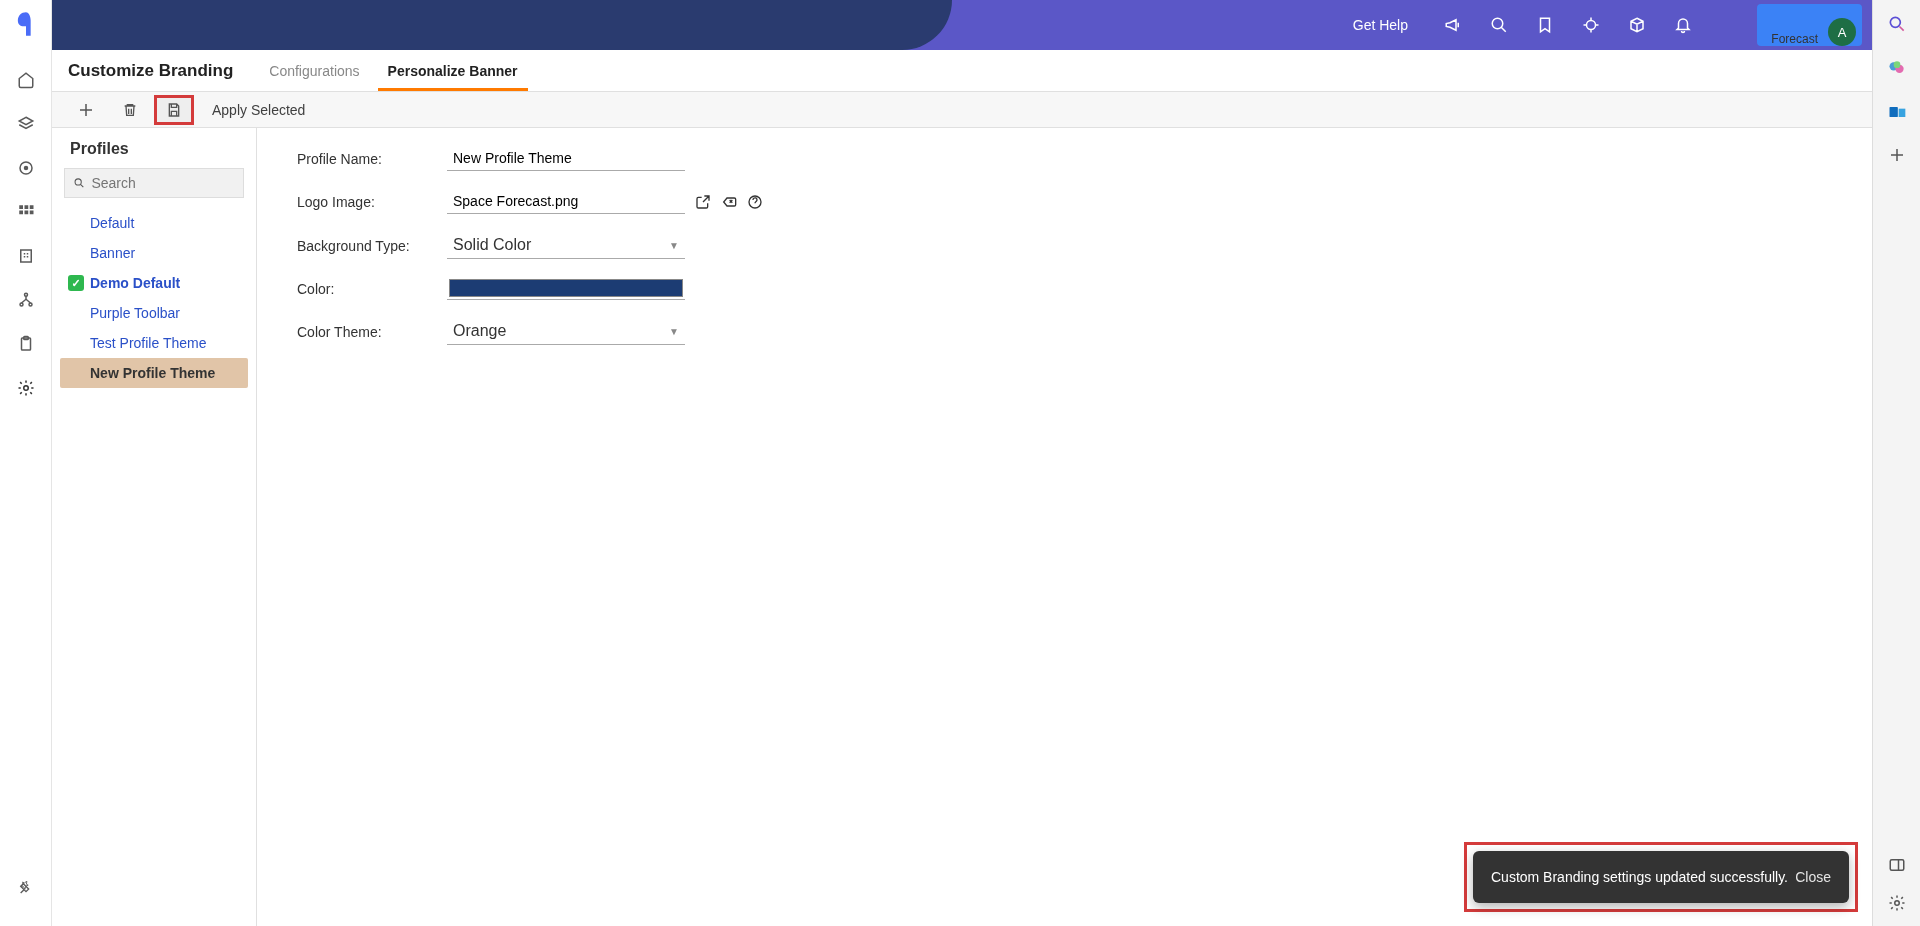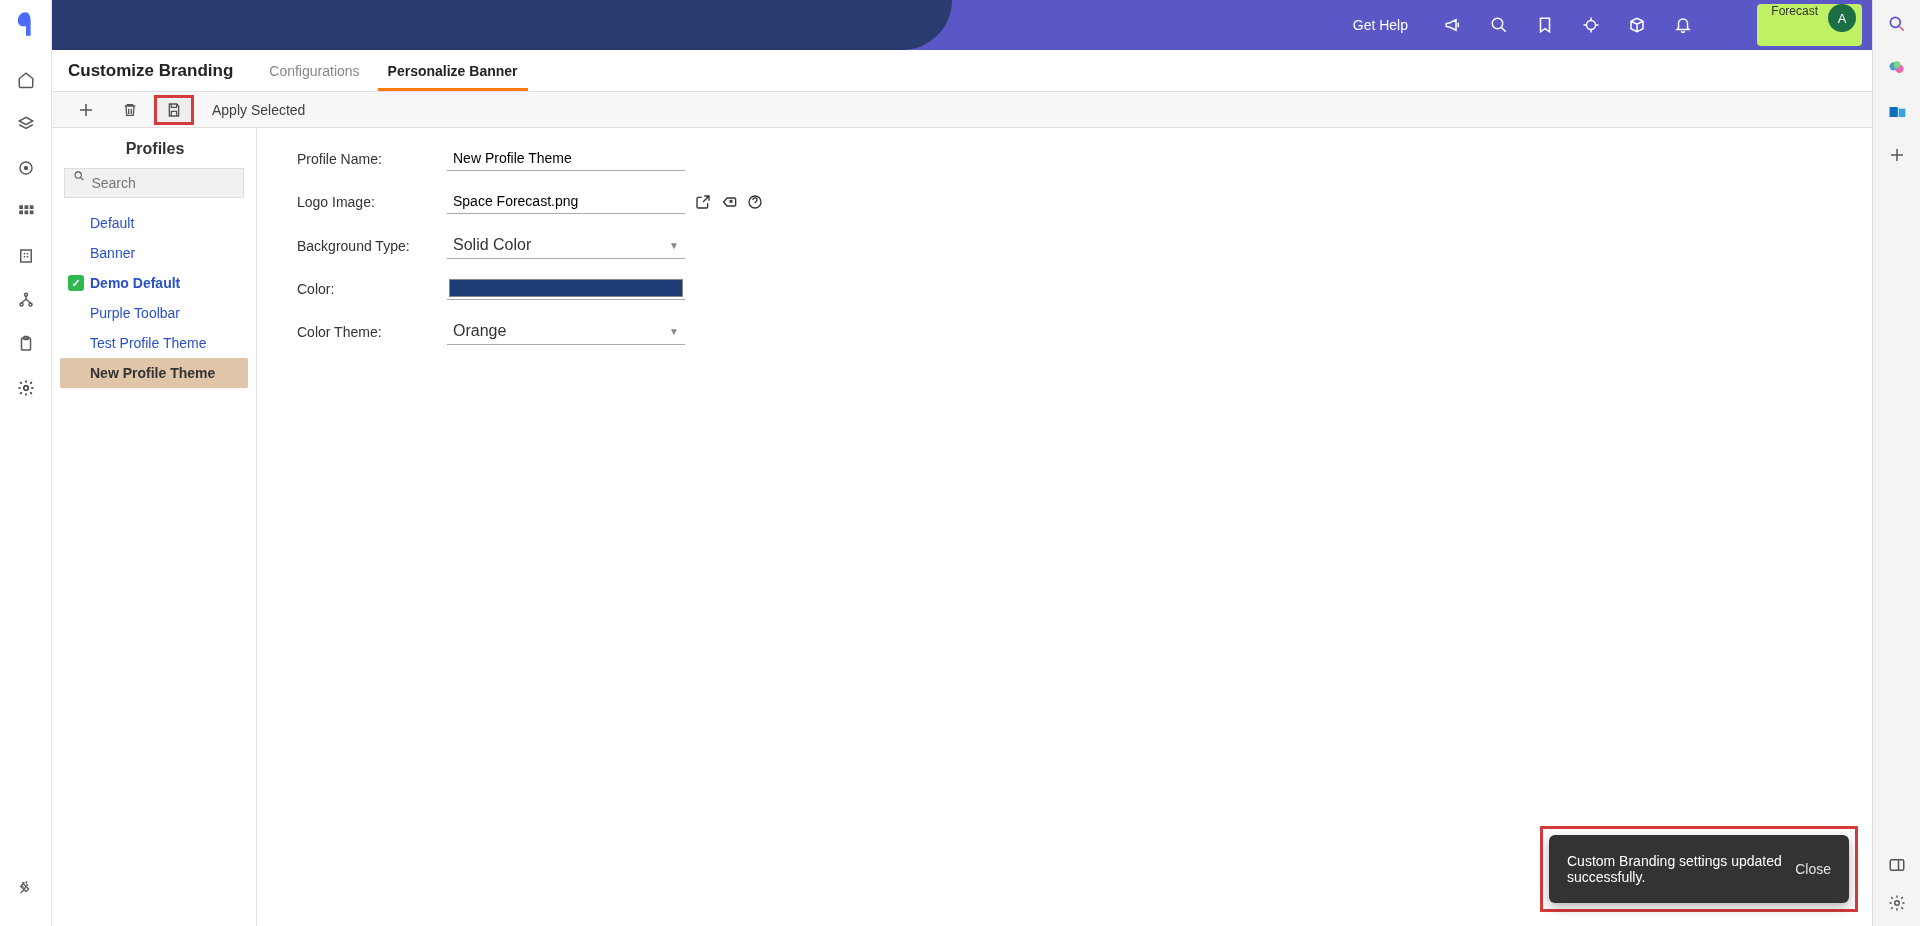--- a/index.html
+++ b/index.html
@@ -90,24 +90,24 @@
     }
     .banner-actions .banner-icon {
       cursor: pointer;
       display: flex;
     }
     .banner-user-box {
       position: absolute;
       right: 10px;
       top: 4px;
       height: 42px;
-      background: #bef264;
+      background: #3b82f6;
       border-radius: 4px;
       display: flex;
-      align-items: flex-start;
+      align-items: flex-end;
       padding: 0 6px 0 14px;
       gap: 10px;
       margin-left: 36px;
     }
     .banner-user-box .user-name {
       font-size: 12px;
       color: #333;
     }
     .banner-user-box .avatar {
       width: 28px;
@@ -201,28 +201,28 @@
     }
     .profiles-panel {
       width: 205px;
       border-right: 1px solid #e0e0e0;
       padding: 12px 0 0 0;
     }
     .profiles-title {
       font-size: 16px;
       font-weight: 700;
       padding: 0 16px 10px 18px;
-      text-align: center;
     }
     .search-wrap {
       margin: 0 12px 10px 12px;
       height: 30px;
       background: #f1f1f1;
       border: 1px solid #ddd;
       display: flex;
+      align-items: center;
       padding: 0 8px;
       gap: 6px;
     }
     .search-wrap input {
       border: none;
       background: transparent;
       outline: none;
       font-size: 14px;
       width: 100%;
       color: #333;
@@ -314,21 +314,21 @@
     .row-icons span {
       cursor: pointer;
       display: flex;
     }
 
     
     .toast {
       position: absolute;
       right: 14px;
       bottom: 14px;
-      width: 318px;
+      width: 394px;
       border: 3px solid #d43b3b;
       padding: 6px;
     }
     .toast-inner {
       background: #333333;
       color: white;
       border-radius: 6px;
       padding: 18px 18px;
       display: flex;
       justify-content: space-between;

